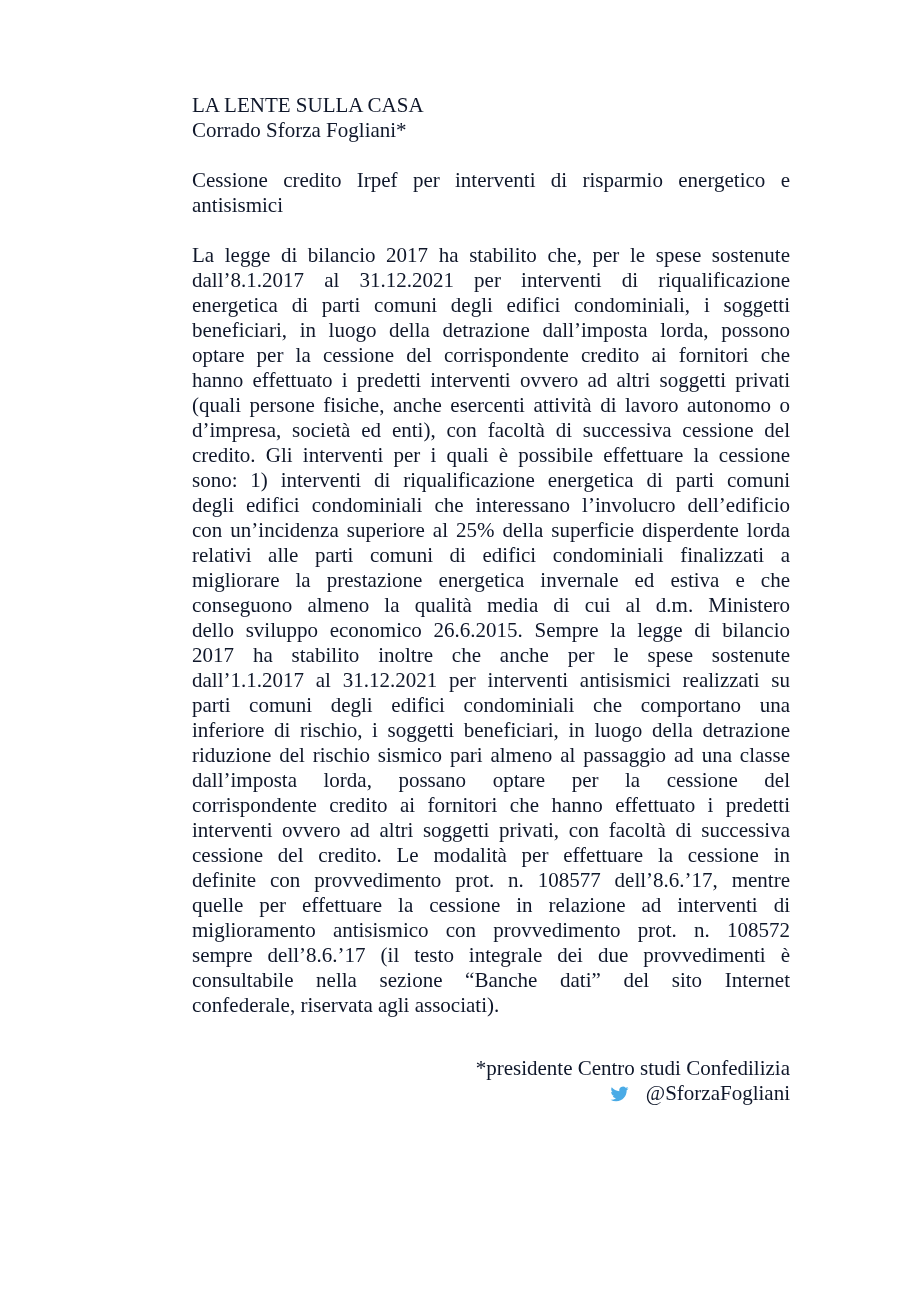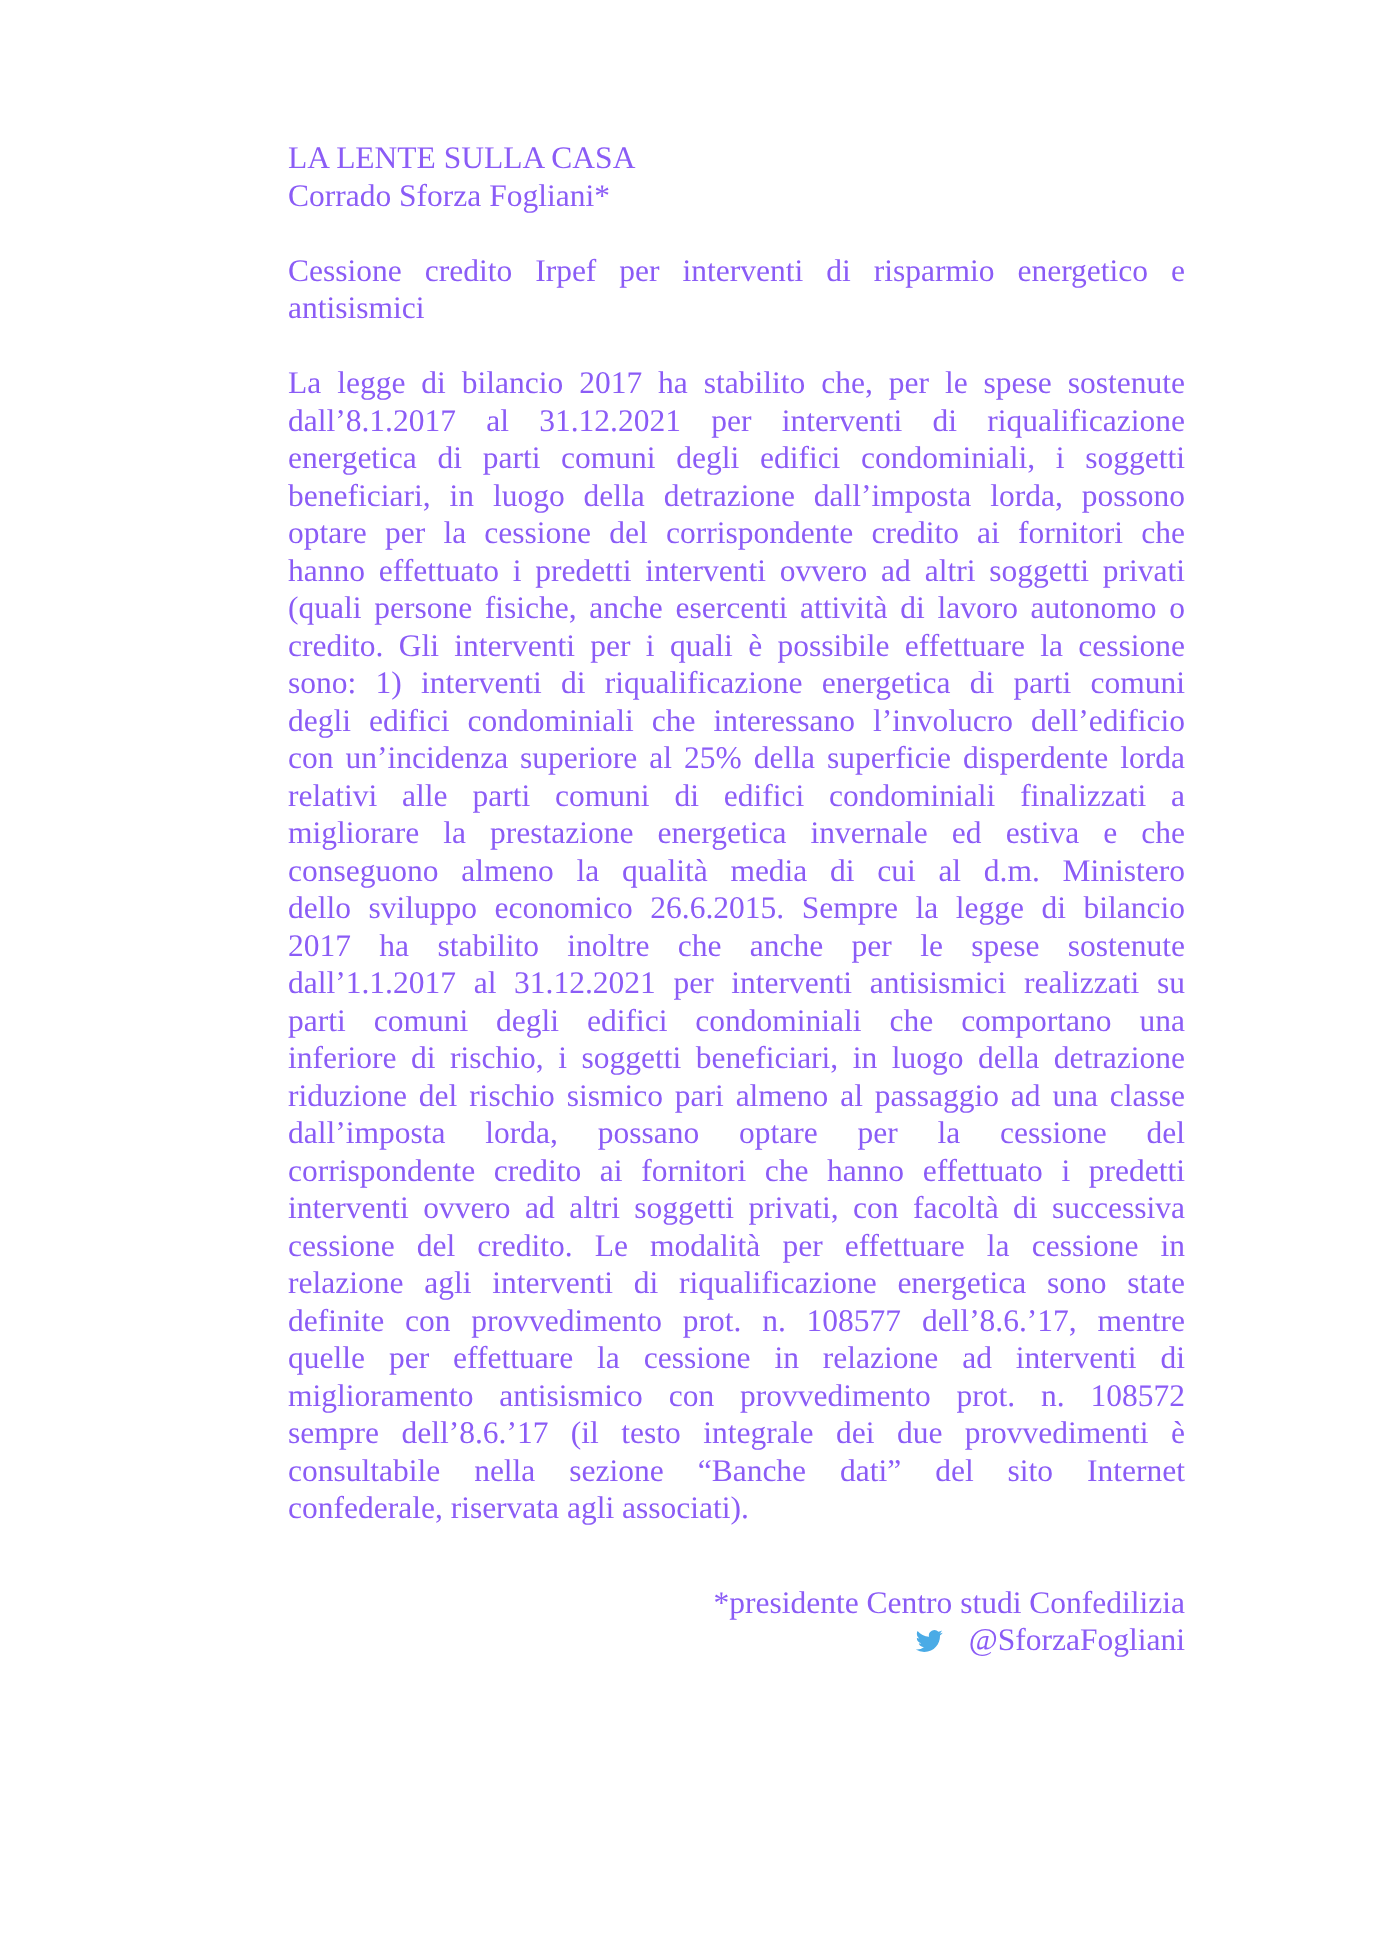--- a/index.html
+++ b/index.html
@@ -10,21 +10,21 @@
   .page {
     position: relative;
     box-sizing: border-box;
     width: 920px;
     height: 1302px;
     background: #ffffff;
     padding: 93px 130px 16px 192px;
     font-family: "Liberation Serif", "DejaVu Serif", serif;
     font-size: 21px;
     line-height: 25px;
-    color: #8b5cf6;
+    color: #0f172a;
   }
   .hline {
     text-align: left;
     white-space: nowrap;
   }
   .tline {
     text-align: justify;
     text-align-last: justify;
   }
   .tline.tline-last {
@@ -77,38 +77,38 @@
   <div class="spacer"></div>
 
   <div>
       <div class="tline">La legge di bilancio 2017 ha stabilito che, per le spese sostenute</div>
       <div class="tline">dall’8.1.2017 al 31.12.2021 per interventi di riqualificazione</div>
       <div class="tline">energetica di parti comuni degli edifici condominiali, i soggetti</div>
       <div class="tline">beneficiari, in luogo della detrazione dall’imposta lorda, possono</div>
       <div class="tline">optare per la cessione del corrispondente credito ai fornitori che</div>
       <div class="tline">hanno effettuato i predetti interventi ovvero ad altri soggetti privati</div>
       <div class="tline">(quali persone fisiche, anche esercenti attività di lavoro autonomo o</div>
+      <div class="tline">d’impresa, società ed enti), con facoltà di successiva cessione del</div>
       <div class="tline">credito. Gli interventi per i quali è possibile effettuare la cessione</div>
       <div class="tline">sono: 1) interventi di riqualificazione energetica di parti comuni</div>
       <div class="tline">degli edifici condominiali che interessano l’involucro dell’edificio</div>
       <div class="tline">con un’incidenza superiore al 25% della superficie disperdente lorda</div>
       <div class="tline">relativi alle parti comuni di edifici condominiali finalizzati a</div>
       <div class="tline">migliorare la prestazione energetica invernale ed estiva e che</div>
       <div class="tline">conseguono almeno la qualità media di cui al d.m. Ministero</div>
       <div class="tline">dello sviluppo economico 26.6.2015. Sempre la legge di bilancio</div>
       <div class="tline">2017 ha stabilito inoltre che anche per le spese sostenute</div>
       <div class="tline">dall’1.1.2017 al 31.12.2021 per interventi antisismici realizzati su</div>
       <div class="tline">parti comuni degli edifici condominiali che comportano una</div>
       <div class="tline">inferiore di rischio, i soggetti beneficiari, in luogo della detrazione</div>
       <div class="tline">riduzione del rischio sismico pari almeno al passaggio ad una classe</div>
       <div class="tline">dall’imposta lorda, possano optare per la cessione del</div>
       <div class="tline">corrispondente credito ai fornitori che hanno effettuato i predetti</div>
       <div class="tline">interventi ovvero ad altri soggetti privati, con facoltà di successiva</div>
       <div class="tline">cessione del credito. Le modalità per effettuare la cessione in</div>
-      <div class="tline">relazione agli interventi di riqualificazione energetica sono state</div>
       <div class="tline">definite con provvedimento prot. n. 108577 dell’8.6.’17, mentre</div>
       <div class="tline">quelle per effettuare la cessione in relazione ad interventi di</div>
       <div class="tline">miglioramento antisismico con provvedimento prot. n. 108572</div>
       <div class="tline">sempre dell’8.6.’17 (il testo integrale dei due provvedimenti è</div>
       <div class="tline">consultabile nella sezione “Banche dati” del sito Internet</div>
       <div class="tline tline-last">confederale, riservata agli associati).</div>
     </div>
 
   <div class="doc-footer">
     <div class="sig">*presidente Centro studi Confedilizia</div>

